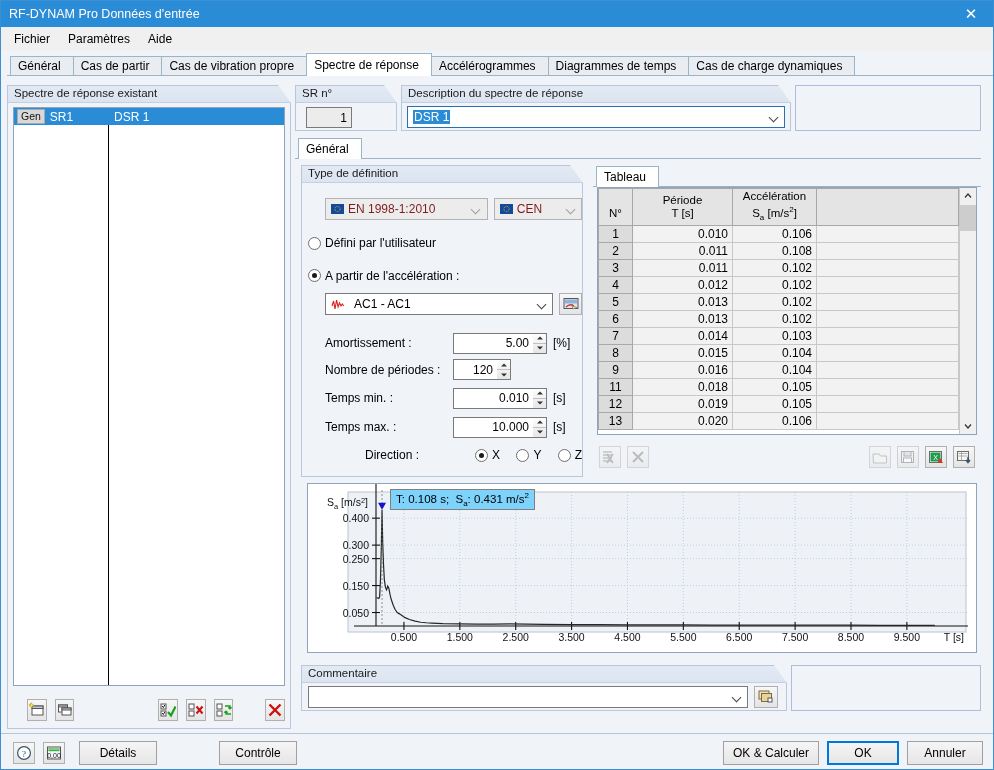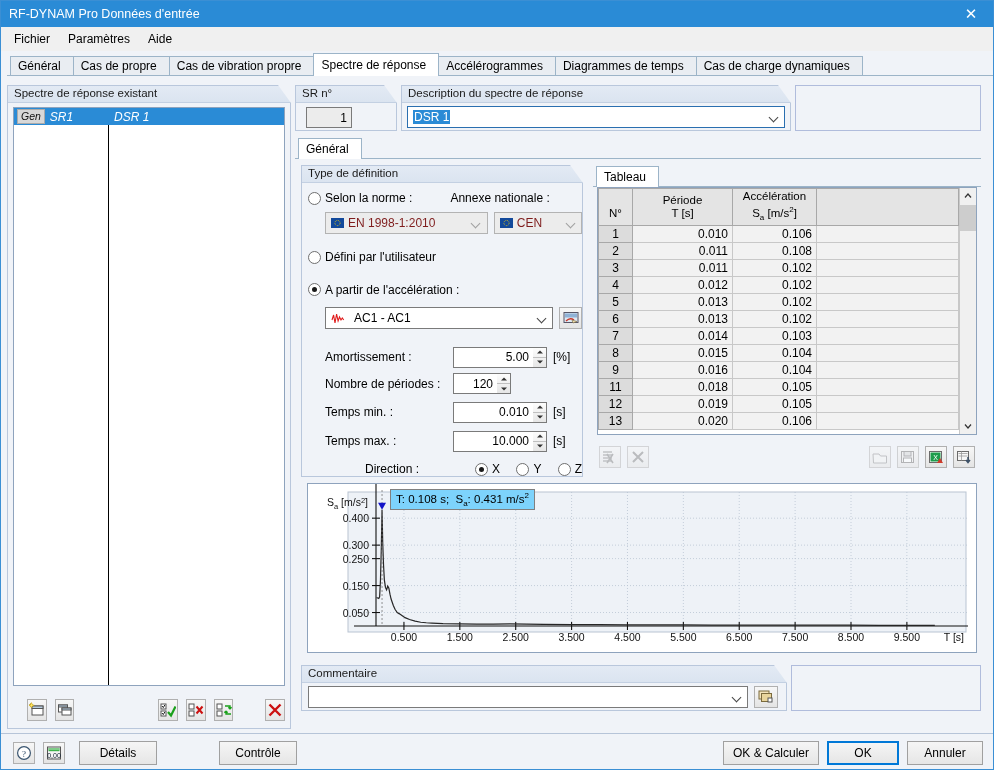--- a/index.html
+++ b/index.html
@@ -253,31 +253,31 @@
   </div>
 
   <div id="menubar">
     <div class="menu-item">Fichier</div>
     <div class="menu-item">Paramètres</div>
     <div class="menu-item">Aide</div>
   </div>
 
   <div id="tabstrip">
     <div class="tab">Général</div>
-    <div class="tab">Cas de propre</div>
+    <div class="tab">Cas de partir</div>
     <div class="tab">Cas de vibration propre</div>
     <div class="tab active">Spectre de réponse</div>
     <div class="tab">Accélérogrammes</div>
     <div class="tab">Diagrammes de temps</div>
     <div class="tab">Cas de charge dynamiques</div>
   </div>
 
   <div class="gb" style="left:6px; top:84px; width:284px; height:644px;">
     <div class="gb-head">Spectre de réponse existant</div>
-    <div class="gb-body" style="height:626px;font-style:italic;">
+    <div class="gb-body" style="height:626px;">
       <div id="spectrumlist" style="left:5px; top:4px; width:272px; height:579px;">
         <div class="lrow sel">
           <div class="lcol1">
             <span class="gen-badge">Gen</span>
             <span>SR1</span>
           </div>
           <div class="lcol2">DSR 1</div>
         </div>
         <div class="listsep"></div>
       </div>
@@ -355,27 +355,20 @@
 
   <div style="position:absolute; left:294px; top:136px; width:686px; height:22px; border-bottom:1px solid #9cb4c8; display:flex; align-items:flex-end; padding-left:3px;">
     <div class="tab active" style="height:21px;line-height:16px;">Général</div>
   </div>
 
   <div class="gb" style="left:300px; top:164px; width:282px; height:312px;">
     <div class="gb-head">Type de définition</div>
     <div class="gb-body" style="padding:8px 0 0 6px;">
 
       
-      <div style="display:flex;align-items:flex-start;">
-        <div class="radio">
-          <span class="rc"></span>
-          <span>Selon la norme :</span>
-        </div>
-        <div class="lbl" style="margin-left:38px;">Annexe nationale :</div>
-      </div>
 
       <div style="display:flex; margin-top:7px; padding-left:17px;">
         <div class="combo dis" style="width:166px;">
           <span style="margin-right:4px;display:inline-flex;">
             <svg width="13" height="10" viewBox="0 0 13 10">
                 <rect width="13" height="10" fill="#12499b"></rect>
                 <circle cx="6.5" cy="5" r="2.6" fill="none" stroke="#ffd400" stroke-width="0.8" stroke-dasharray="0.9 0.9"></circle>
               </svg>
           </span>
           <span>EN 1998-1:2010</span>

